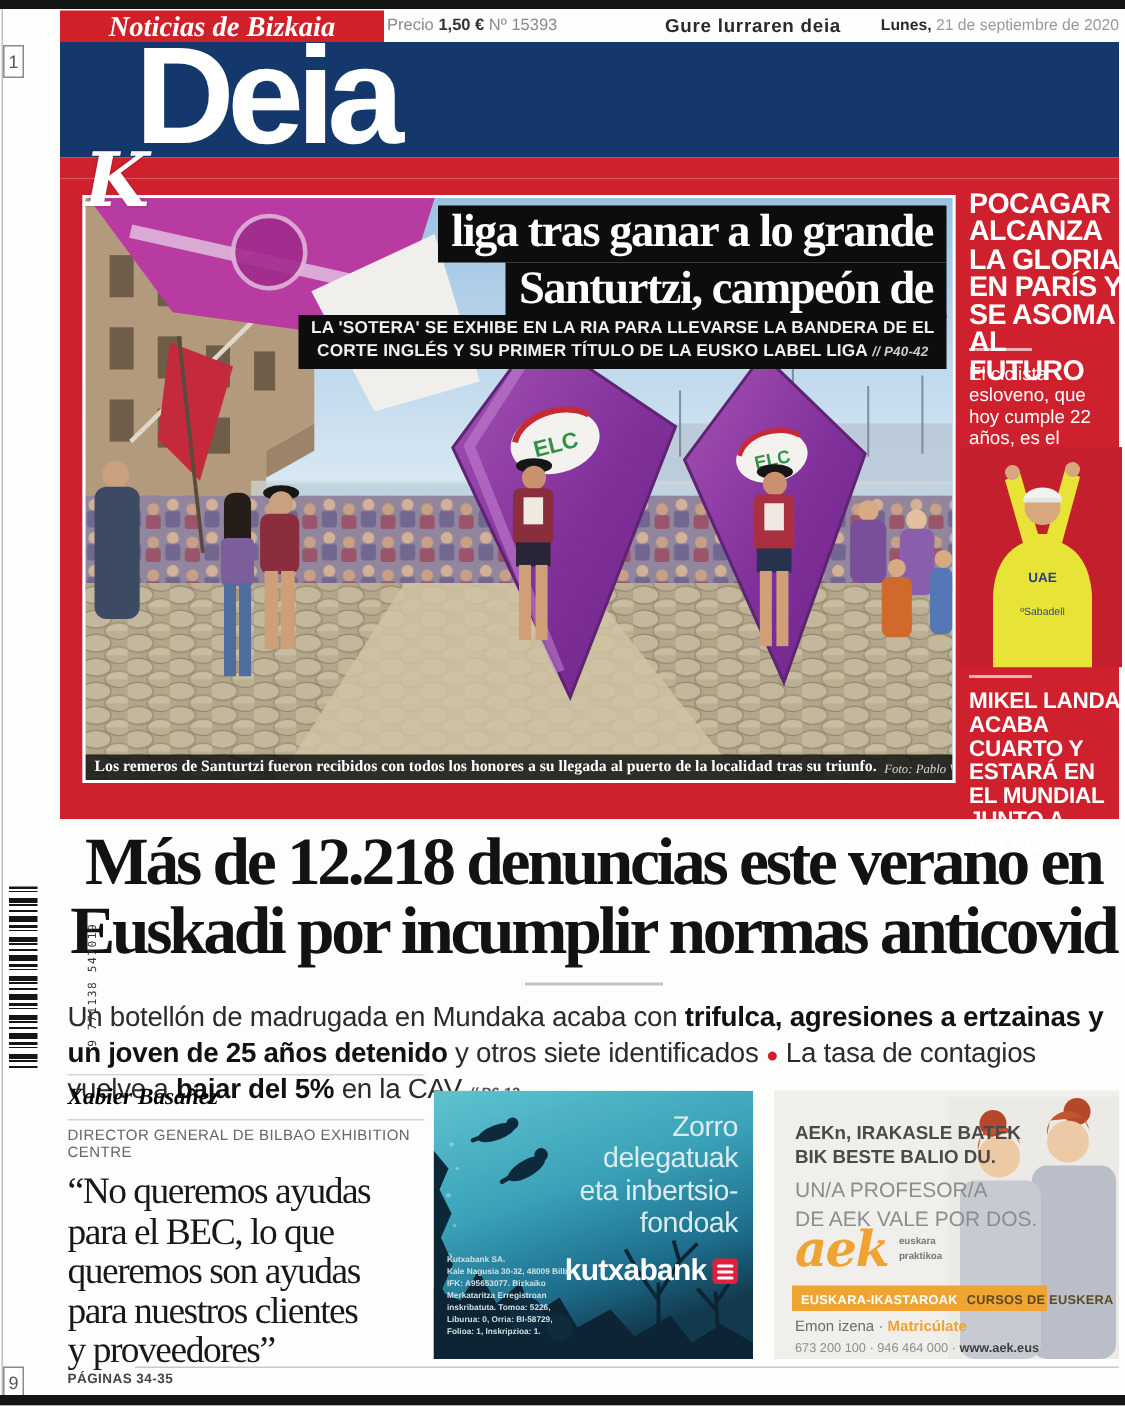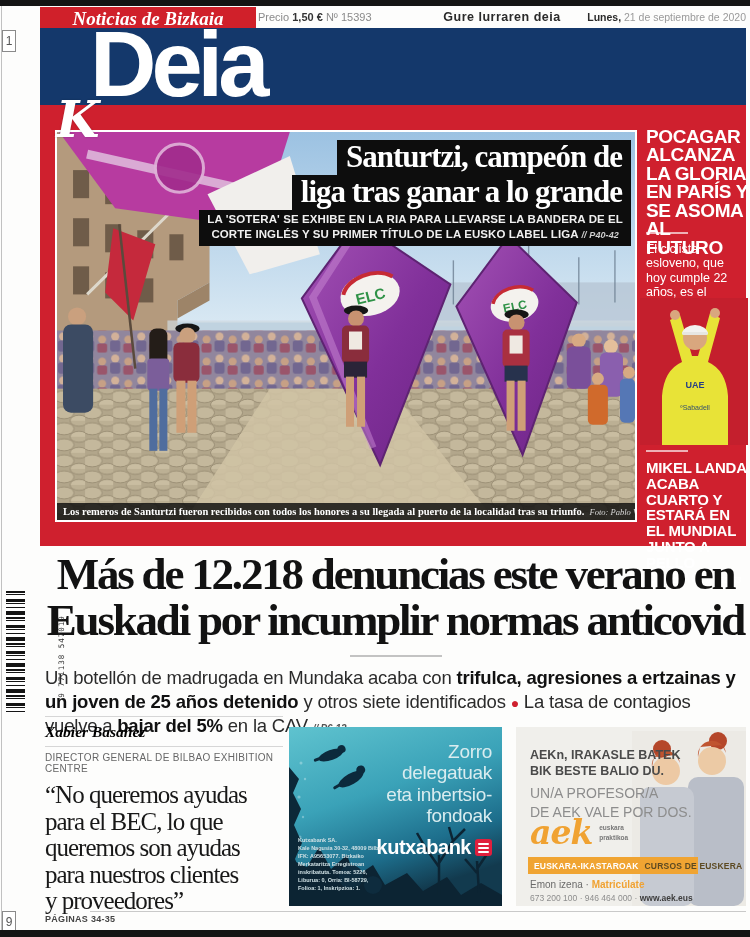--- a/index.html
+++ b/index.html
@@ -269,22 +269,22 @@
           <circle cx="552" cy="214" r="7" fill="#e4bf9b"></circle>
             <rect x="541" y="220" width="23" height="44" rx="6" fill="#8a5fae"></rect>
           <circle cx="539" cy="246" r="6" fill="#d7aa83"></circle>
             <rect x="529" y="252" width="20" height="40" rx="5" fill="#d06a2c"></rect>
           <circle cx="570" cy="240" r="6" fill="#d7aa83"></circle>
             <rect x="561" y="246" width="15" height="44" rx="5" fill="#5577b5"></rect>
         </g>
       </svg>
 
       <div class="headline-stack">
+        <div><span class="hl hl2">liga tras ganar a lo grande</span></div>
         <div><span class="hl">Santurtzi, campeón de</span></div>
-        <div><span class="hl hl2">liga tras ganar a lo grande</span></div>
         <div><span class="subhead"><span>LA 'SOTERA' SE EXHIBE EN LA RIA PARA LLEVARSE LA BANDERA DE EL</span><br><span>CORTE INGLÉS Y SU PRIMER TÍTULO DE LA EUSKO LABEL LIGA </span><span class="pref">// P40-42</span></span></div>
       </div>
 
       <div class="photo-caption">
         <span>Los remeros de Santurtzi fueron recibidos con todos los honores a su llegada al puerto de la localidad tras su triunfo.</span>
         <span class="credit">Foto: Pablo Viñas</span>
       </div>
     </div>
 
     <div class="abs sb sb-head-top">POCAGAR ALCANZA LA GLORIA EN PARÍS Y SE ASOMA AL FUTURO</div>

